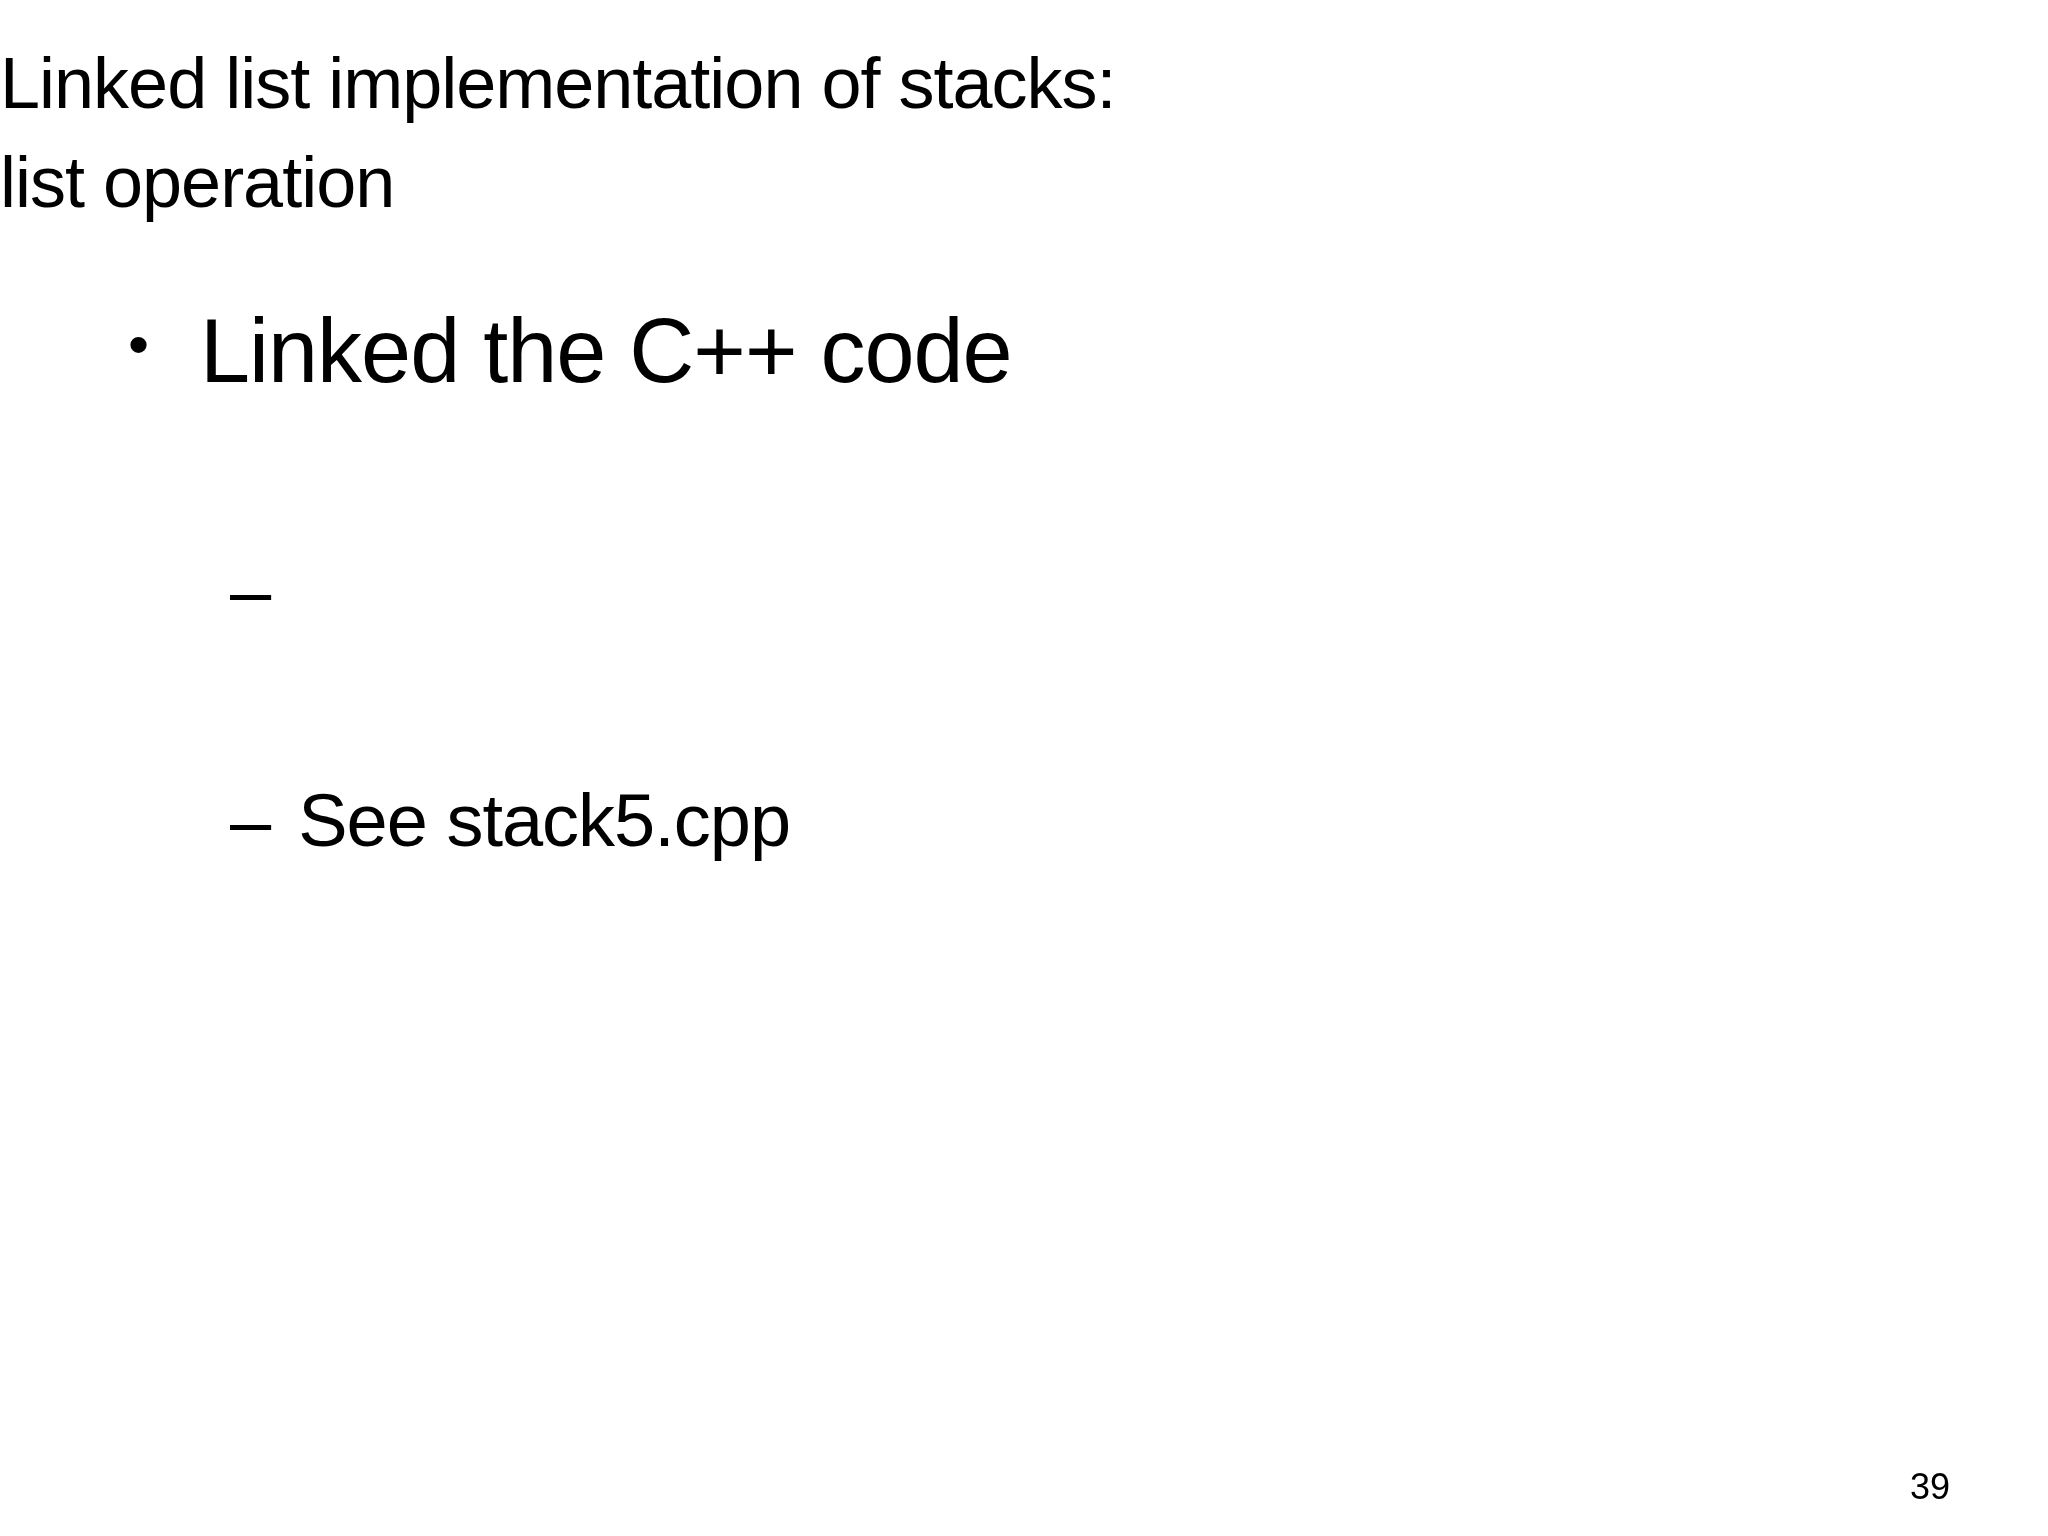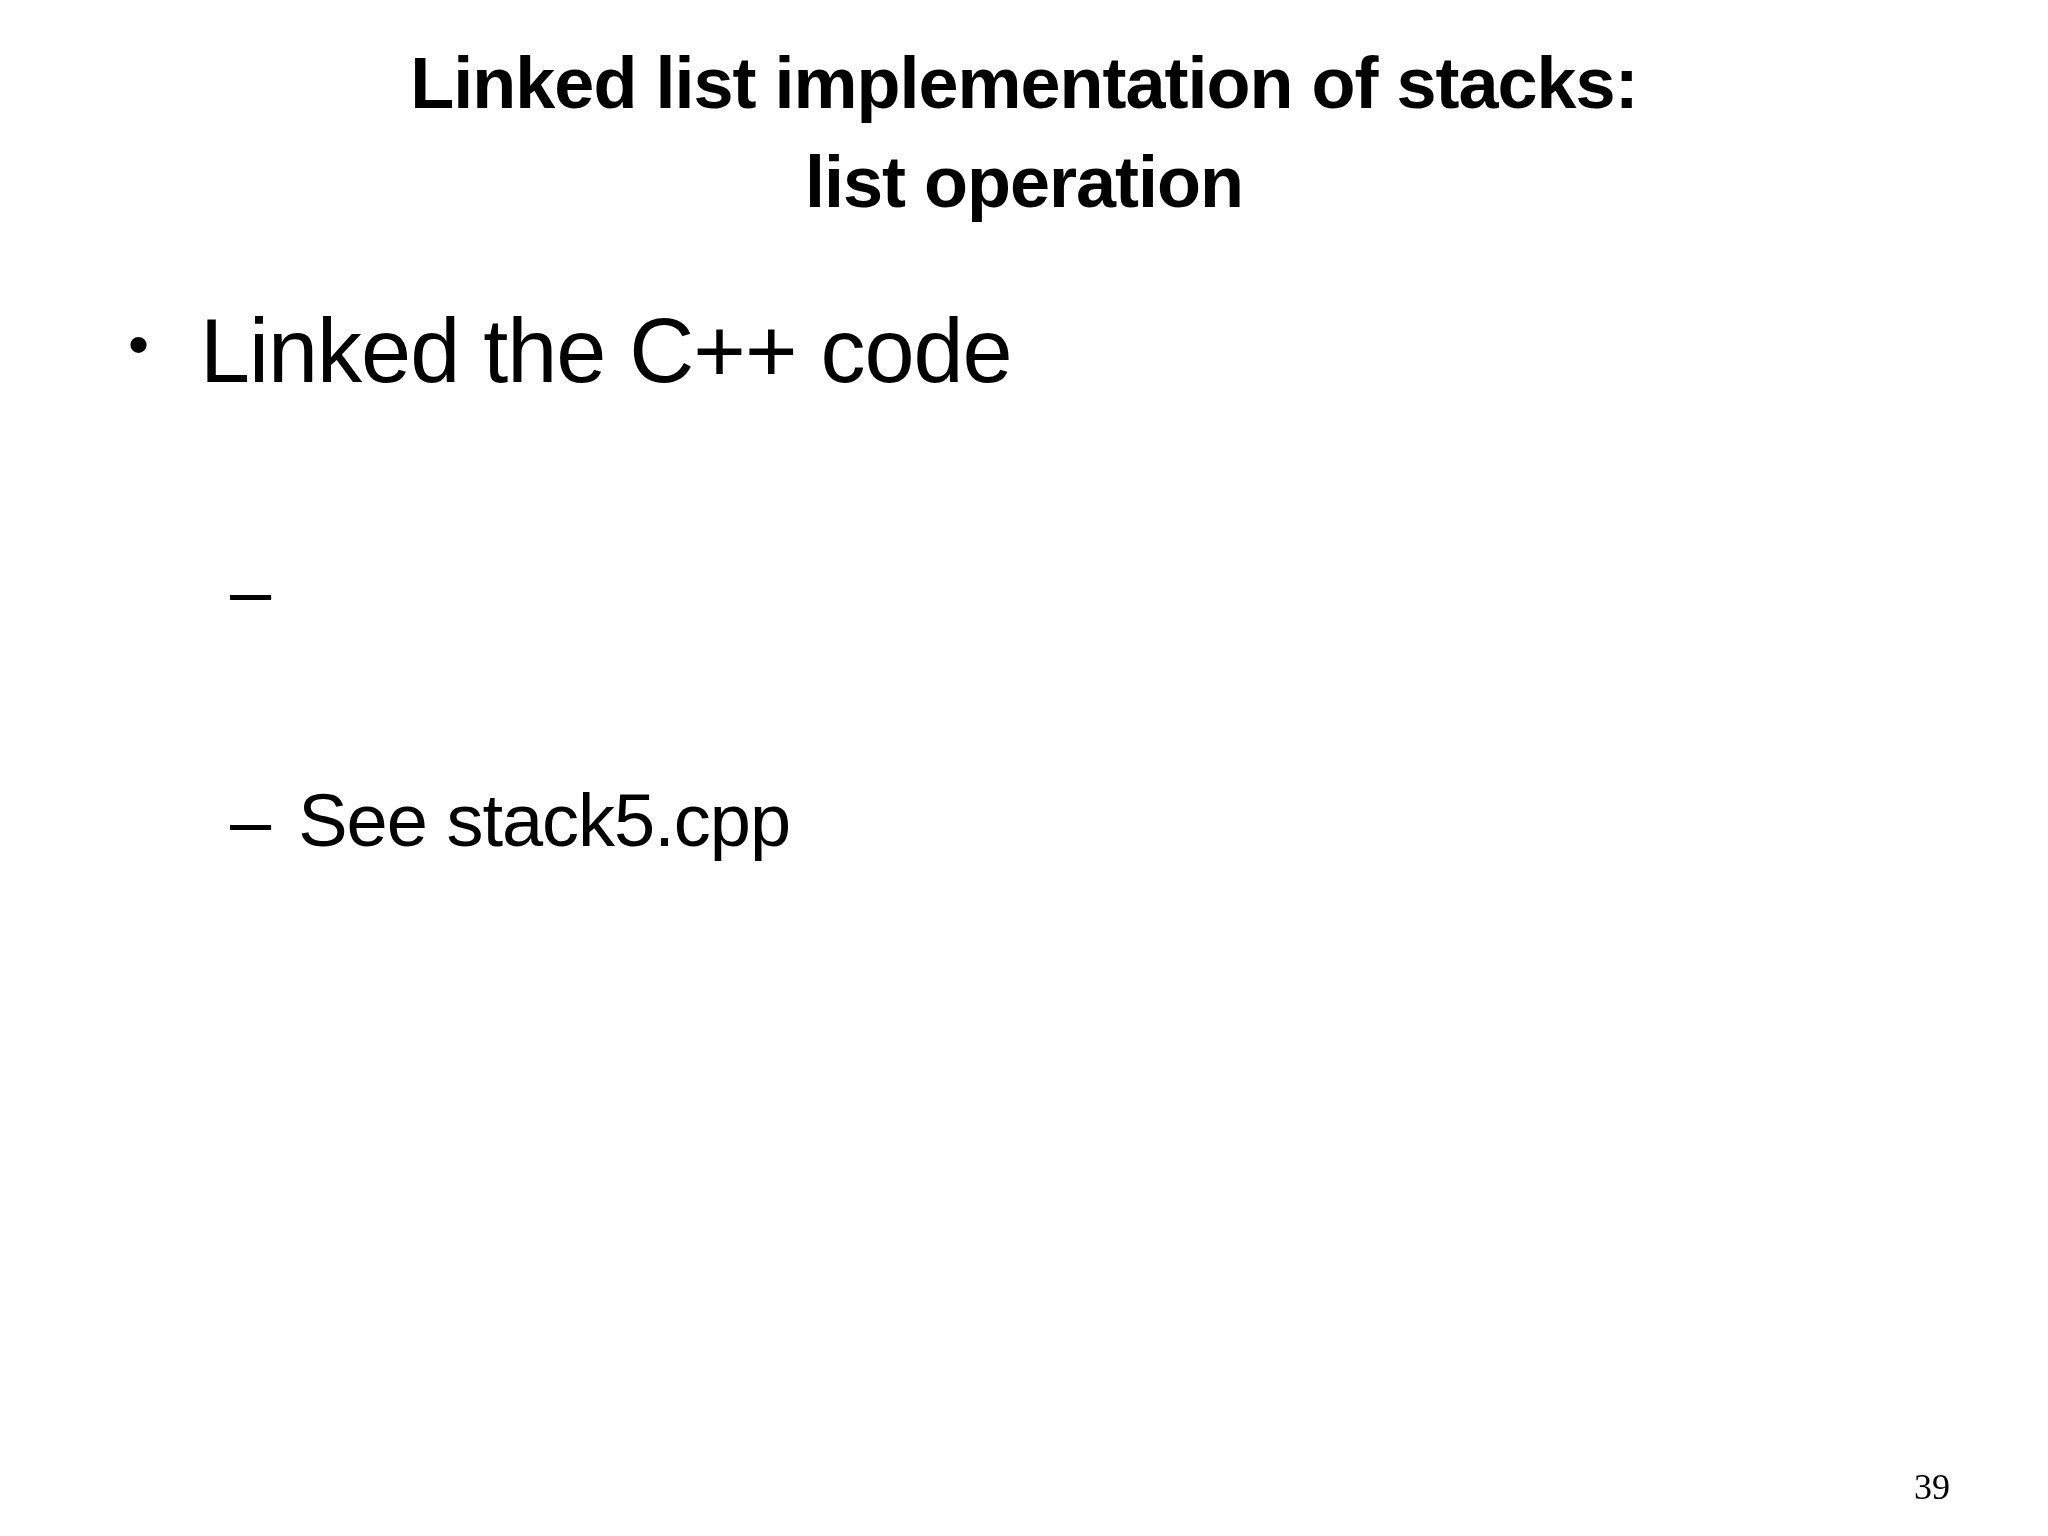--- a/index.html
+++ b/index.html
@@ -18,24 +18,23 @@
     width: 2048px;
     height: 1536px;
     background: #ffffff;
   }
 
   .slide-title {
     position: absolute;
     top: 34px;
     left: 0;
     width: 100%;
-    text-align: center;
     font-size: 72px;
     line-height: 1.38;
-    font-weight: 700;
+    font-weight: 400;
     letter-spacing: -1px;
   }
 
   .bullet-item {
     position: absolute;
     display: flex;
     align-items: flex-start;
     white-space: nowrap;
     font-weight: 400;
   }
@@ -65,21 +64,20 @@
 
   #sub-bullet-1 { top: 548px; }
   #sub-bullet-2 { top: 778px; }
 
   .page-number {
     position: absolute;
     right: 98px;
     bottom: 28px;
     font-size: 36px;
     font-weight: 400;
-    font-family: Liberation Serif, serif;
   }
 </style>
 </head>
 <body>
 
 <div class="slide">
 
   <div class="slide-title">
     <div>Linked list implementation of stacks:</div>
     <div>list operation</div>

